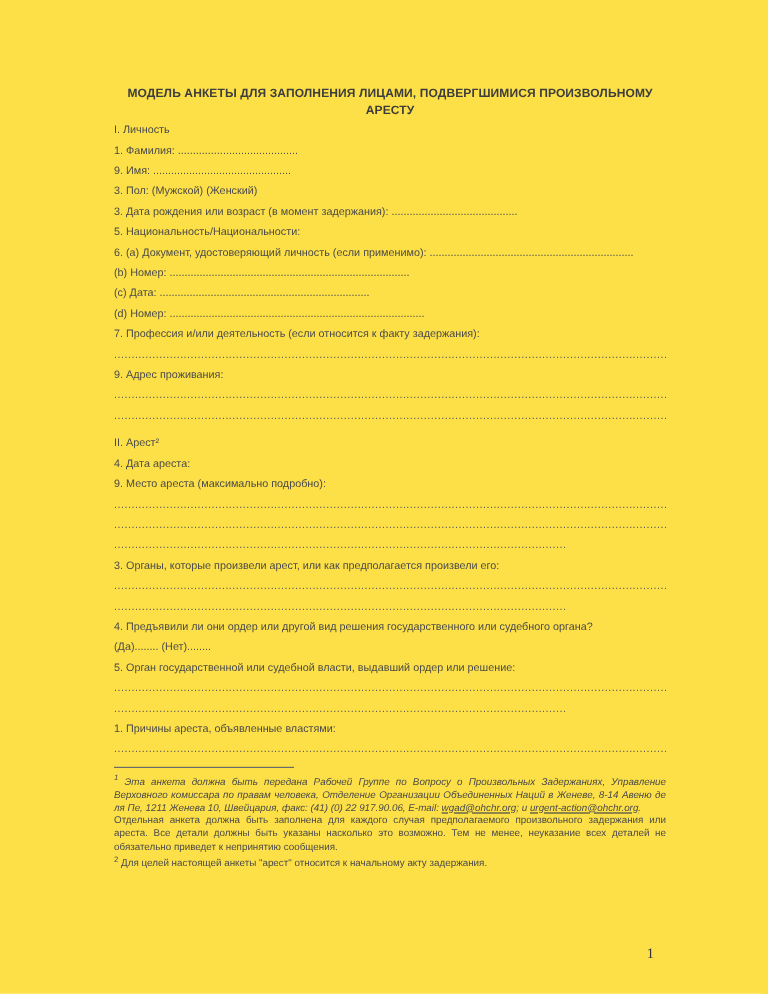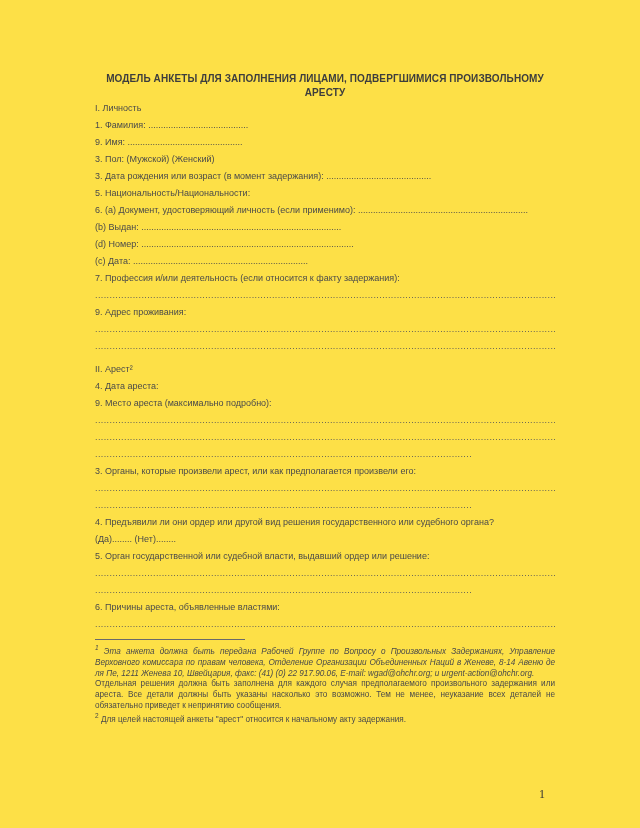--- a/index.html
+++ b/index.html
@@ -44,21 +44,21 @@
   }
   .fn-rule {
     width: 150px;
     border-top: 1px solid #6a6a6a;
     margin-bottom: 7px;
   }
   .fn { margin: 0; text-align: justify; }
   .fn.italic { font-style: italic; }
   .fn sup { font-size: 6.5px; line-height: 0; }
   .fn2 { margin-top: 3px; }
-  .link { cursor: pointer; }
+  .link { text-decoration: underline; cursor: pointer; }
   .page-number {
     position: absolute;
     right: 95px;
     bottom: 26px;
     font-size: 12px;
     color: #333333;
     font-family: "Liberation Serif", serif;
   }
 </style>
 </head>
@@ -71,49 +71,49 @@
   </div>
 
   <div class="content">
     <p class="line">I. Личность</p>
     <p class="line">1. Фамилия: ........................................</p>
     <p class="line">9. Имя: ..............................................</p>
     <p class="line">3. Пол: (Мужской) (Женский)</p>
     <p class="line">3. Дата рождения или возраст (в момент задержания): ..........................................</p>
     <p class="line">5. Национальность/Национальности:</p>
     <p class="line">6. (a) Документ, удостоверяющий личность (если применимо): ....................................................................</p>
-    <p class="line">(b) Выдан: ................................................................................</p>
+    <p class="line">(b) Номер: ................................................................................</p>
+    <p class="line">(c) Дата: ......................................................................</p>
     <p class="line">(d) Номер: .....................................................................................</p>
-    <p class="line">(c) Дата: ......................................................................</p>
     <p class="line">7. Профессия и/или деятельность (если относится к факту задержания):</p>
     <p class="line dots">..............................................................................................................................................................................................</p>
     <p class="line">9. Адрес проживания:</p>
     <p class="line dots">..............................................................................................................................................................................................</p>
     <p class="line dots">..............................................................................................................................................................................................</p>
 
     <p class="line sec2">II. Арест²</p>
     <p class="line">4. Дата ареста:</p>
     <p class="line">9. Место ареста (максимально подробно):</p>
     <p class="line dots">..............................................................................................................................................................................................</p>
     <p class="line dots">..............................................................................................................................................................................................</p>
     <p class="line dots">..................................................................................................................................</p>
     <p class="line">3. Органы, которые произвели арест, или как предполагается произвели его:</p>
     <p class="line dots">..............................................................................................................................................................................................</p>
     <p class="line dots">..................................................................................................................................</p>
     <p class="line">4. Предъявили ли они ордер или другой вид решения государственного или судебного органа?</p>
     <p class="line">(Да)........ (Нет)........</p>
     <p class="line">5. Орган государственной или судебной власти, выдавший ордер или решение:</p>
     <p class="line dots">..............................................................................................................................................................................................</p>
     <p class="line dots">..................................................................................................................................</p>
-    <p class="line">6. Причины ареста, объявленные властями:</p>
+    <p class="line">1. Причины ареста, объявленные властями:</p>
     <p class="line dots">..............................................................................................................................................................................................</p>
   </div>
 
   <div class="footnotes">
     <div class="fn-rule"></div>
     <p class="fn italic"><sup>1</sup> <span>Эта анкета должна быть передана Рабочей Группе по Вопросу о Произвольных Задержаниях, Управление Верховного комиссара по правам человека, Отделение Организации Объединенных Наций в Женеве, 8-14 Авеню де ля Пе, 1211 Женева 10, Швейцария, факс: (41) (0) 22 917.90.06, E-mail:</span> <span class="link">wgad@ohchr.org</span><span>; и</span> <span class="link">urgent-action@ohchr.org</span><span>.</span></p>
-    <p class="fn">Отдельная решения должна быть заполнена для каждого случая предполагаемого произвольного задержания или ареста. Все детали должны быть указаны насколько это возможно. Тем не менее, неуказание всех деталей не обязательно приведет к непринятию сообщения.</p>
+    <p class="fn">Отдельная анкета должна быть заполнена для каждого случая предполагаемого произвольного задержания или ареста. Все детали должны быть указаны насколько это возможно. Тем не менее, неуказание всех деталей не обязательно приведет к непринятию сообщения.</p>
     <p class="fn fn2"><sup>2</sup> <span>Для целей настоящей анкеты "арест" относится к начальному акту задержания.</span></p>
   </div>
 
   <div class="page-number">1</div>
 
 </div>
 
 </body></html>

